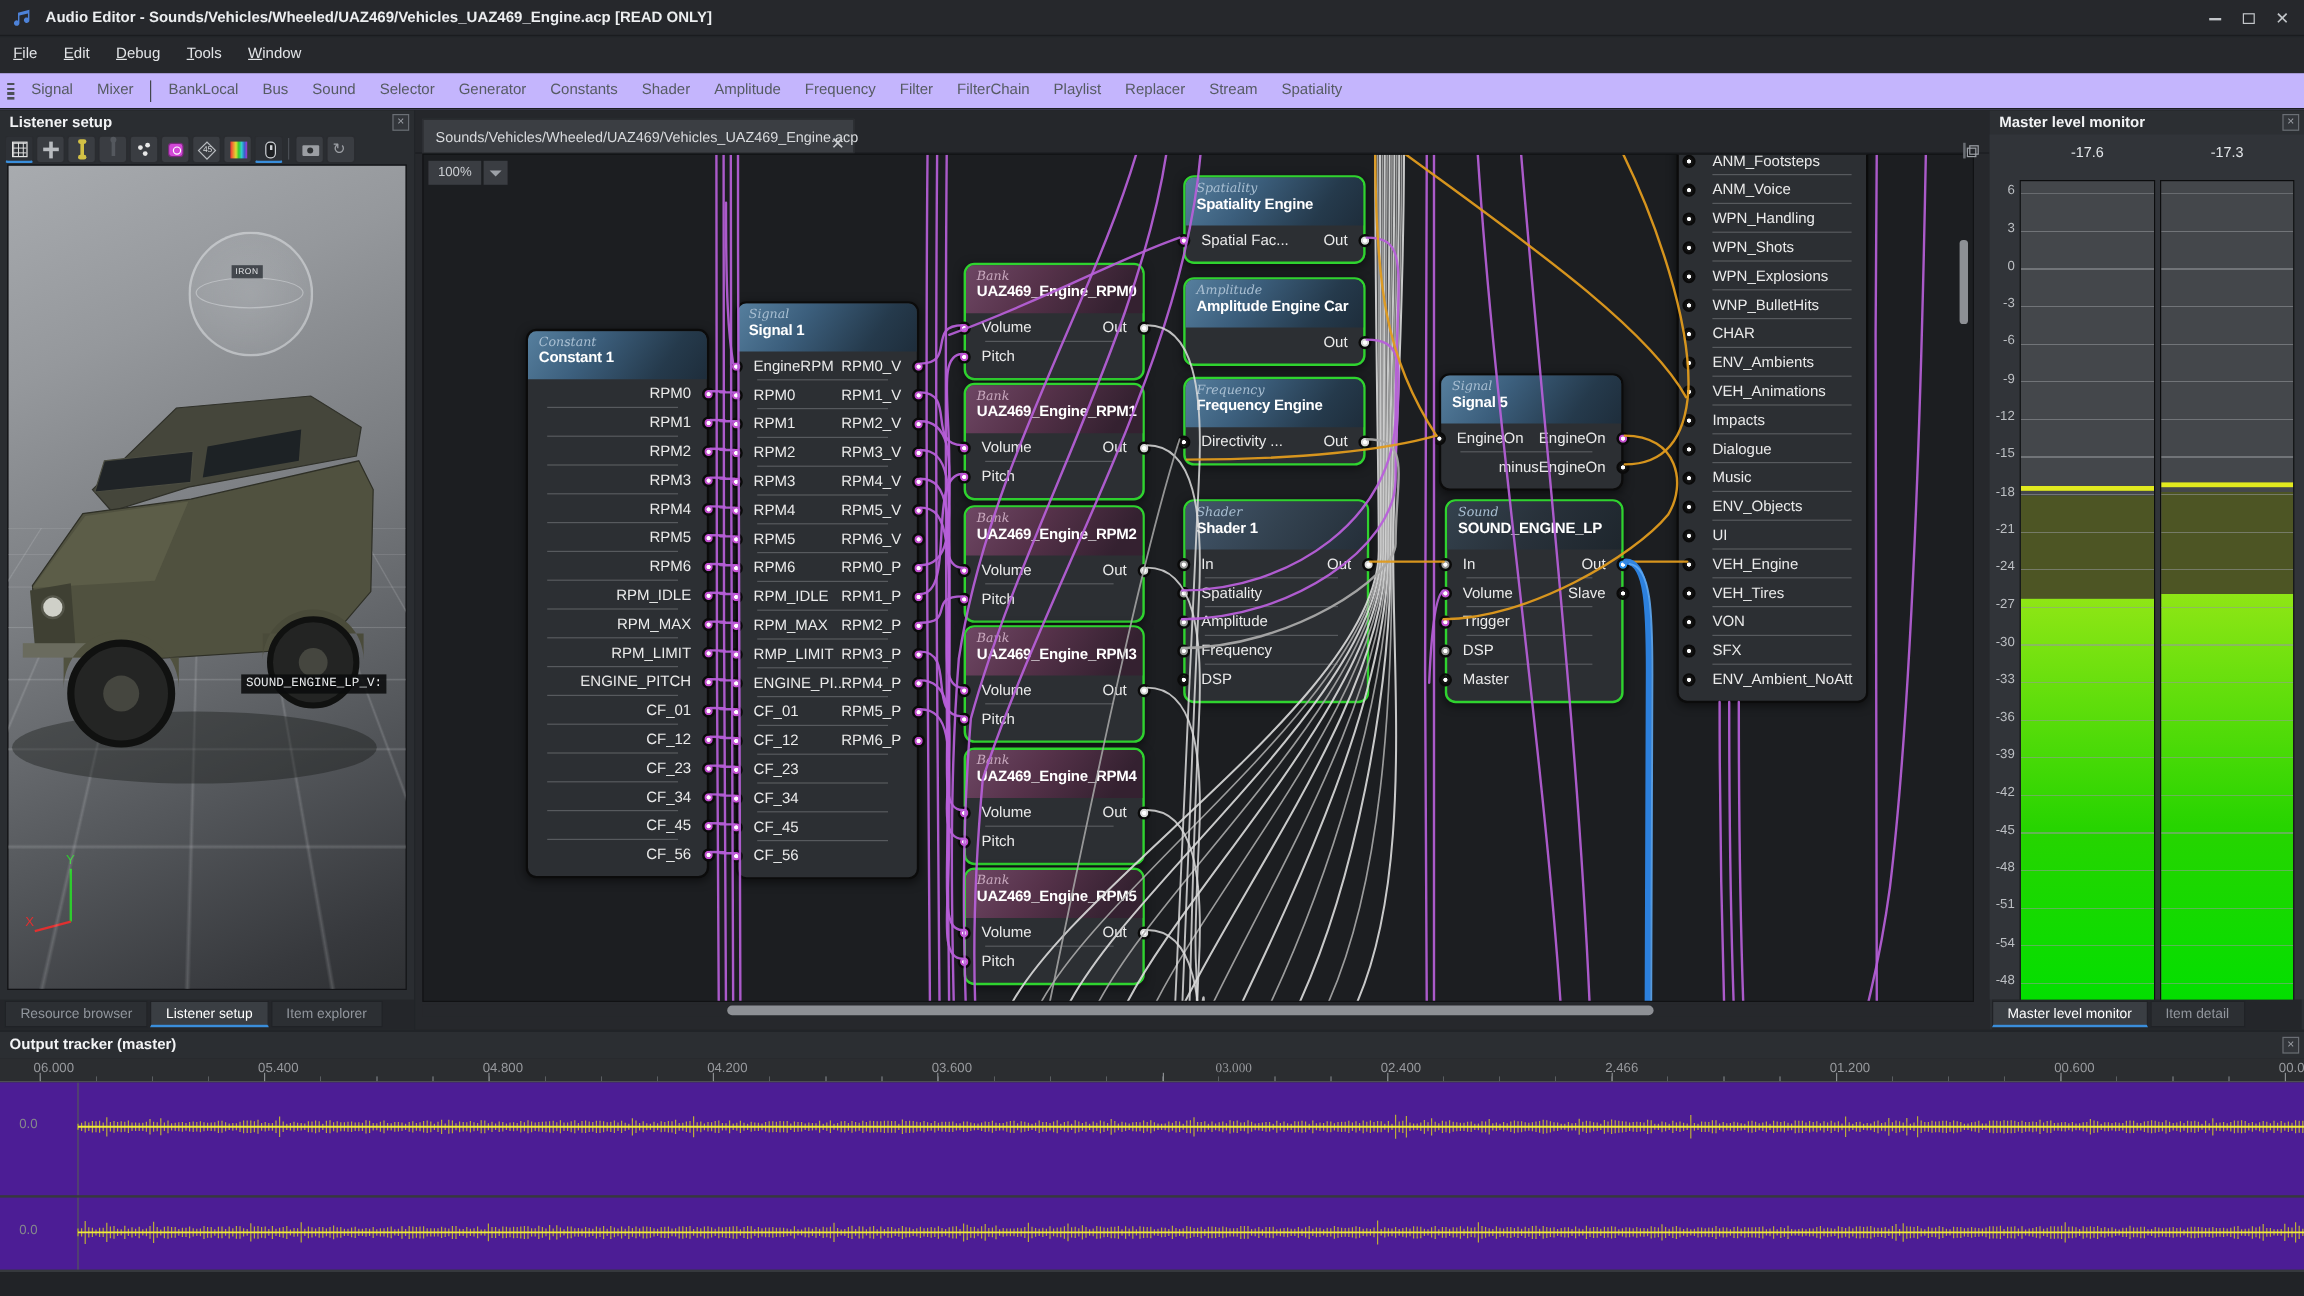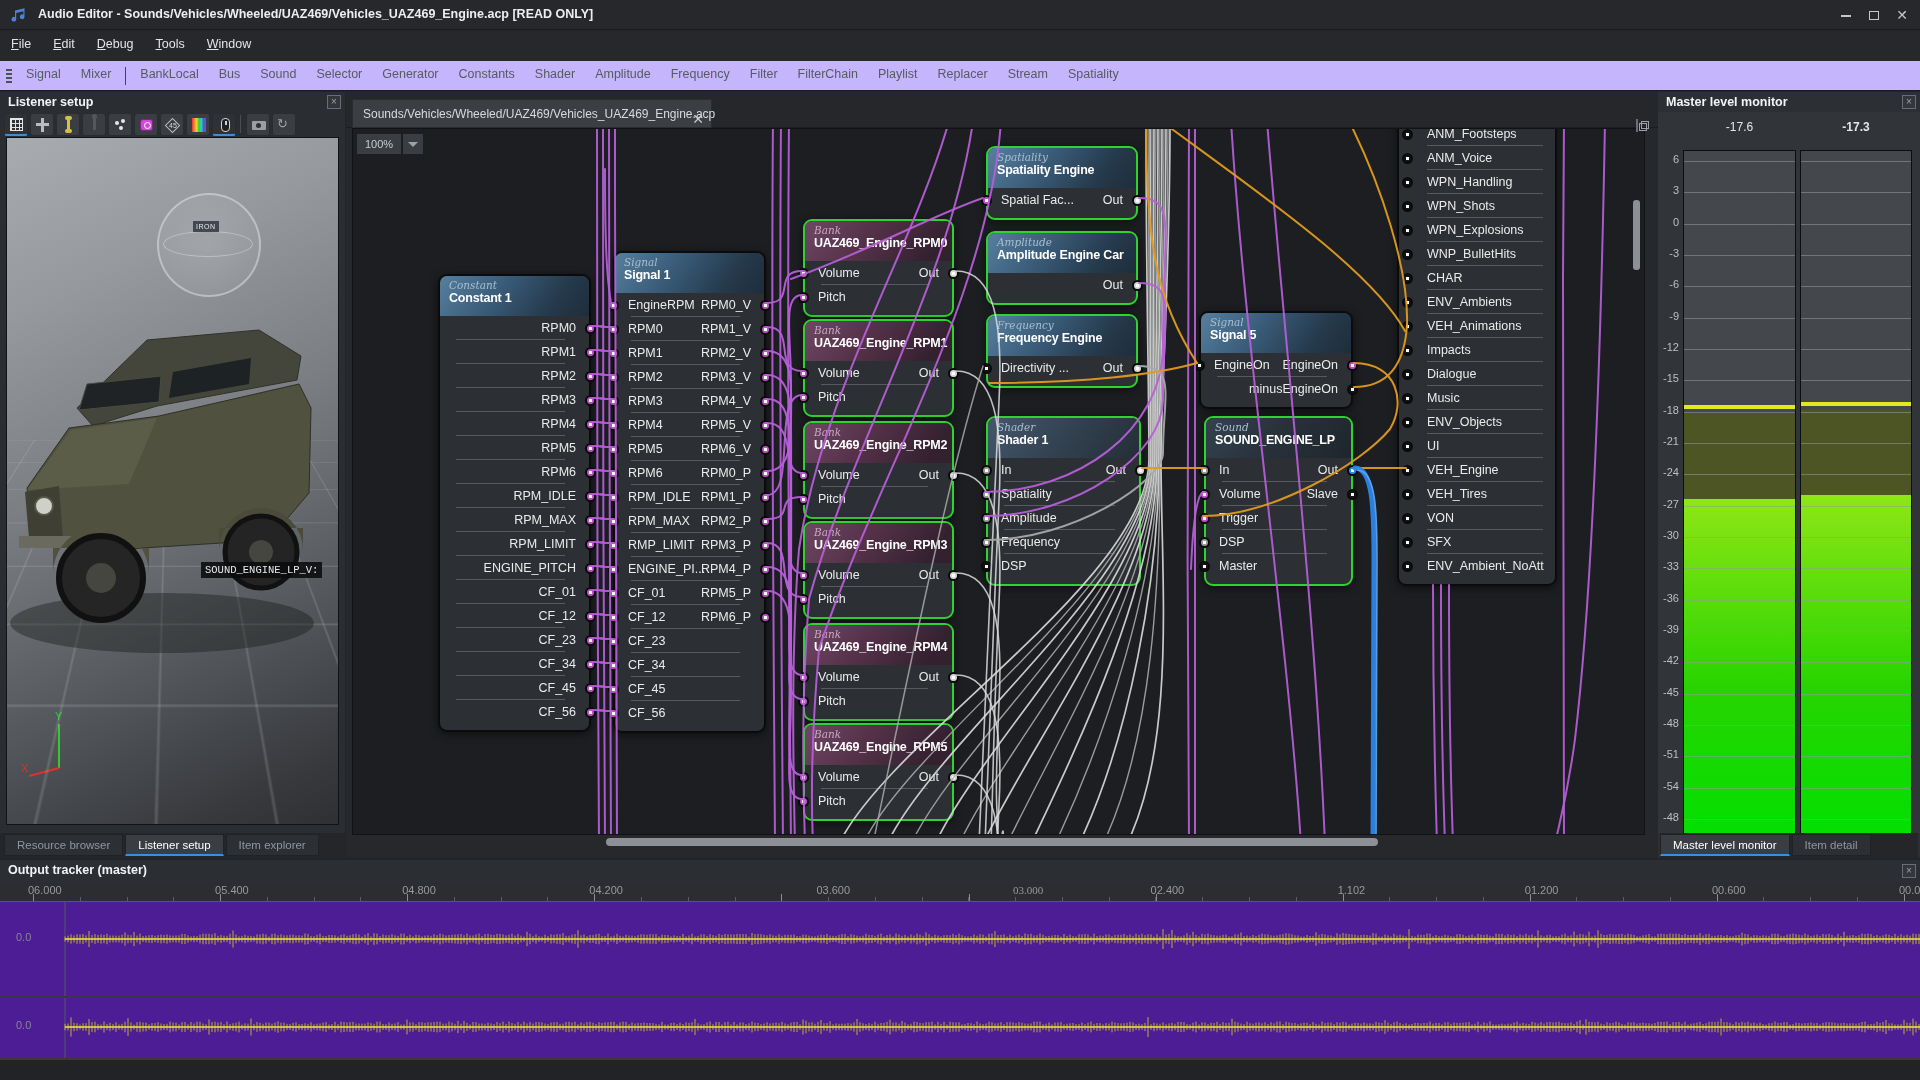--- a/index.html
+++ b/index.html
@@ -848,21 +848,21 @@
       <div class="scale-lbl" style="top: 636.27px;">-51</div>
       <div class="scale-lbl" style="top: 667.6px;">-54</div>
       <div class="scale-lbl" style="top: 698.93px;">-48</div>
       <div class="meter-val" style="left: 25px; width: 113px;">-17.6</div>
       <div class="meter" style="left: 25px; width: 113px;">
         <div class="m-peak" style="top: 254.463px; height: 4px; background: rgb(226, 234, 31);"></div>
         <div class="m-dim" style="top: 262.463px; height: 85.9013px; background: rgb(77, 85, 36);"></div>
         <div class="m-bright" style="top: 348.364px; bottom: 0px; background: linear-gradient(rgb(143, 230, 21), rgb(39, 212, 0) 55%, rgb(0, 224, 0));"></div>
         <div class="m-grid"></div>
       </div>
-      <div class="meter-val" style="left: 142px; width: 112px; font-weight: bold;">-17.3</div>
+      <div class="meter-val" style="left: 142px; width: 112px;">-17.3</div>
       <div class="meter" style="left: 142px; width: 112px;">
         <div class="m-peak" style="top: 251.33px; height: 4px; background: rgb(226, 234, 31);"></div>
         <div class="m-dim" style="top: 259.33px; height: 84.857px; background: rgb(77, 85, 36);"></div>
         <div class="m-bright" style="top: 344.187px; bottom: 0px; background: linear-gradient(rgb(143, 230, 21), rgb(39, 212, 0) 55%, rgb(0, 224, 0));"></div>
         <div class="m-grid"></div>
       </div>
     </div>
   <div id="mp-tabs"><span class="tabbtn active">Master level monitor</span><span class="tabbtn">Item detail</span></div>
 </div>
 
@@ -875,27 +875,27 @@
   <div id="ruler">
       <div id="minors"></div>
       <span class="t-lbl" style="left: 28px;">06.000</span>
       <span class="t-tick" style="left: 33px;"></span>
       <span class="t-lbl" style="left: 215.1px; text-align: center;">05.400</span>
       <span class="t-tick" style="left: 220.1px;"></span>
       <span class="t-lbl" style="left: 402.2px;">04.800</span>
       <span class="t-tick" style="left: 407.2px;"></span>
       <span class="t-lbl" style="left: 589.3px;">04.200</span>
       <span class="t-tick" style="left: 594.3px;"></span>
-      <span class="t-lbl" style="left: 776.4px; margin-left: 40px;">03.600</span>
+      <span class="t-lbl" style="left: 776.4px;">03.600</span>
       <span class="t-tick" style="left: 781.4px;"></span>
       <span class="t-lbl" style="left: 1013px; font-family: Liberation Serif, serif;">03.000</span>
       <span class="t-tick" style="left: 968.5px;"></span>
       <span class="t-lbl" style="left: 1150.6px;">02.400</span>
       <span class="t-tick" style="left: 1155.6px;"></span>
-      <span class="t-lbl" style="left: 1337.7px;">1.102</span>
+      <span class="t-lbl" style="left: 1337.7px;">2.466</span>
       <span class="t-tick" style="left: 1342.7px;"></span>
       <span class="t-lbl" style="left: 1524.8px;">01.200</span>
       <span class="t-tick" style="left: 1529.8px;"></span>
       <span class="t-lbl" style="left: 1711.9px;">00.600</span>
       <span class="t-tick" style="left: 1716.9px;"></span>
       <span class="t-lbl" style="left: 1899px;">00.000</span>
       <span class="t-tick" style="left: 1904px;"></span>
     </div>
   <div id="tracks">
     <svg id="wavesvg" width="1920" height="158" viewBox="0 0 1920 158">

